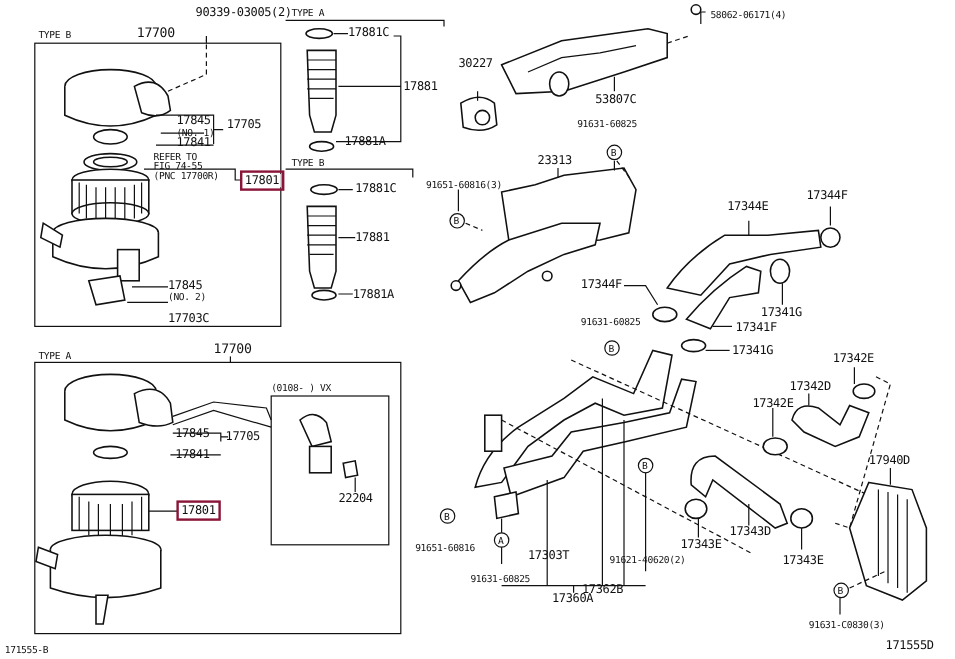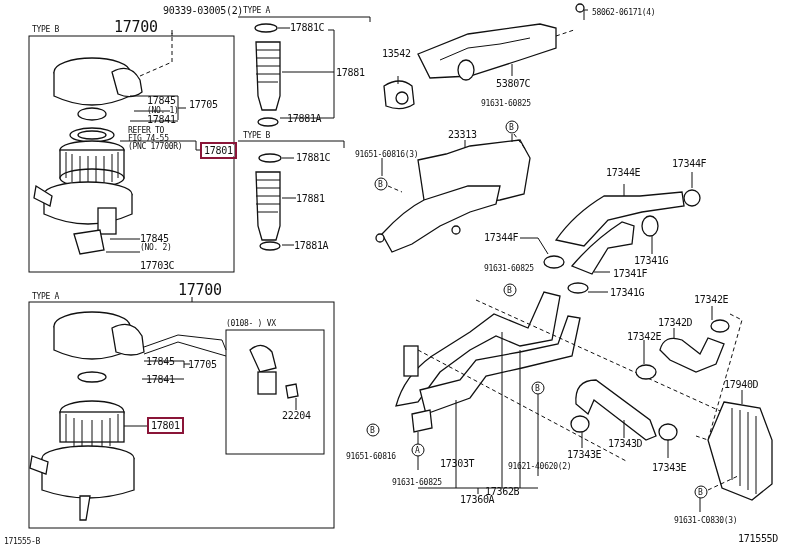--- a/index.html
+++ b/index.html
@@ -1,18 +1,18 @@
 <!DOCTYPE html>
 <html><head>
 <meta charset="utf-8">
 <style>
   html,body{margin:0;padding:0;background:#fff;}
   body{width:796px;height:549px;position:relative;overflow:hidden;font-family:"DejaVu Sans Mono","Liberation Mono",monospace;color:#111;}
   .lbl{position:absolute;font-size:10px;line-height:11px;white-space:nowrap;letter-spacing:-0.3px;}
-  .lbl.big{font-size:15px;}
+  .lbl.big{font-size:11px;}
   .lbl.sm{font-size:8px;line-height:9px;}
   .hl{outline:2px solid #8a1538;outline-offset:1px;background:#fff;padding:0 1px;}
   svg{position:absolute;left:0;top:0;}
   .ln{stroke:#111;stroke-width:1;fill:none;}
   .dash{stroke:#111;stroke-width:1;fill:none;stroke-dasharray:4 3;}
   .part{stroke:#111;stroke-width:1.3;fill:#fff;}
   .bub{stroke:#111;stroke-width:1;fill:#fff;}
 </style>
 </head>
 <body>
@@ -230,21 +230,21 @@
 
 <span class="lbl sm" style="left:32px;top:292px">TYPE A</span>
 <span class="lbl big" style="left:178px;top:285px">17700</span>
 <span class="lbl" style="left:146px;top:356px">17845</span>
 <span class="lbl" style="left:146px;top:374px">17841</span>
 <span class="lbl" style="left:188px;top:359px">17705</span>
 <span class="lbl hl" style="left: 150px; top: 420px; outline-color: rgb(138, 21, 56);">17801</span>
 <span class="lbl sm" style="left:226px;top:319px">(0108-      ) VX</span>
 <span class="lbl" style="left:282px;top:410px">22204</span>
 
-<span class="lbl" style="left:382px;top:48px">13542</span>
+<span class="lbl" style="left:382px;top:48px">30227</span>
 <span class="lbl" style="left:496px;top:78px">53807C</span>
 <span class="lbl sm" style="left:592px;top:8px">58062-06171(4)</span>
 <span class="lbl sm" style="left:481px;top:99px">91631-60825</span>
 <span class="lbl" style="left:448px;top:129px">23313</span>
 <span class="lbl sm" style="left:355px;top:150px">91651-60816(3)</span>
 <span class="lbl" style="left:606px;top:167px">17344E</span>
 <span class="lbl" style="left:672px;top:158px">17344F</span>
 <span class="lbl" style="left:484px;top:232px">17344F</span>
 <span class="lbl" style="left:634px;top:255px">17341G</span>
 <span class="lbl" style="left:613px;top:268px">17341F</span>

